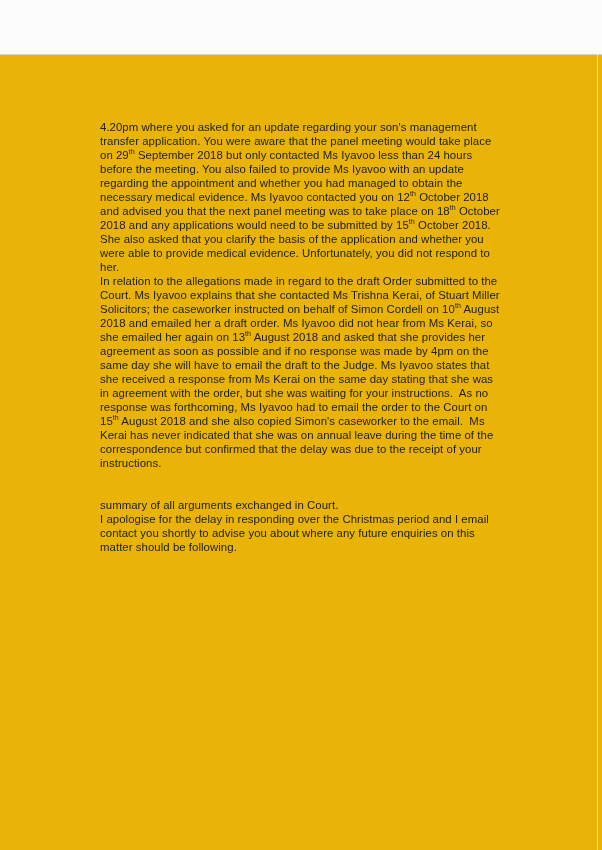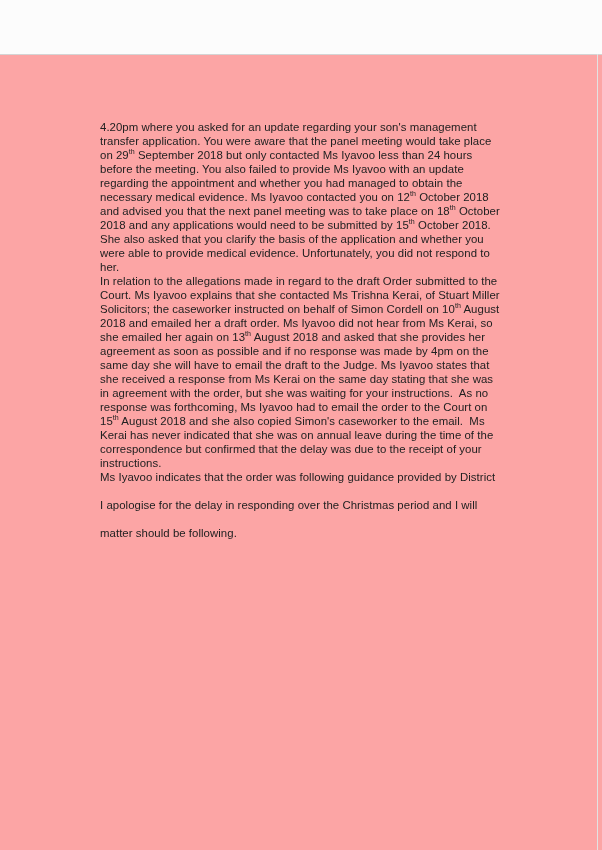--- a/index.html
+++ b/index.html
@@ -10,21 +10,21 @@
   body {
     width: 602px;
     height: 850px;
     position: relative;
     font-family: "Liberation Sans", sans-serif;
     overflow: hidden;
   }
   .page {
     position: absolute;
     inset: 0;
-    background: #fca5a5;
+    background: #eab308;
   }
   .top-strip {
     position: absolute;
     top: 0; left: 0;
     width: 602px; height: 54px;
     background: #fcfcfc;
   }
   .scan-top-edge {
     position: absolute;
     top: 54px; left: 0;
@@ -66,16 +66,16 @@
 <body>
 
 <div class="page">
   <div class="top-strip"></div>
   <div class="scan-top-edge"></div>
   <div class="scan-right-edge"></div>
 
   <div class="letter">
     <p class="para-1"><span>4.20pm where you asked for an update regarding your son's management</span><br><span>transfer application. You were aware that the panel meeting would take place</span><br><span>on 29</span><sup>th</sup><span> September 2018 but only contacted Ms Iyavoo less than 24 hours</span><br><span>before the meeting. You also failed to provide Ms Iyavoo with an update</span><br><span>regarding the appointment and whether you had managed to obtain the</span><br><span>necessary medical evidence. Ms Iyavoo contacted you on 12</span><sup>th</sup><span> October 2018</span><br><span>and advised you that the next panel meeting was to take place on 18</span><sup>th</sup><span> October</span><br><span>2018 and any applications would need to be submitted by 15</span><sup>th</sup><span> October 2018.</span><br><span>She also asked that you clarify the basis of the application and whether you</span><br><span>were able to provide medical evidence. Unfortunately, you did not respond to</span><br><span>her.</span></p>
     <p class="para-2"><span>In relation to the allegations made in regard to the draft Order submitted to the</span><br><span>Court. Ms Iyavoo explains that she contacted Ms Trishna Kerai, of Stuart Miller</span><br><span>Solicitors; the caseworker instructed on behalf of Simon Cordell on 10</span><sup>th</sup><span> August</span><br><span>2018 and emailed her a draft order. Ms Iyavoo did not hear from Ms Kerai, so</span><br><span>she emailed her again on 13</span><sup>th</sup><span> August 2018 and asked that she provides her</span><br><span>agreement as soon as possible and if no response was made by 4pm on the</span><br><span>same day she will have to email the draft to the Judge. Ms Iyavoo states that</span><br><span>she received a response from Ms Kerai on the same day stating that she was</span><br><span>in agreement with the order, but she was waiting for your instructions.  As no</span><br><span>response was forthcoming, Ms Iyavoo had to email the order to the Court on</span><br><span>15</span><sup>th</sup><span> August 2018 and she also copied Simon's caseworker to the email.  Ms</span><br><span>Kerai has never indicated that she was on annual leave during the time of the</span><br><span>correspondence but confirmed that the delay was due to the receipt of your</span><br><span>instructions.</span></p>
-    <p class="para-3"><span>Ms Iyavoo indicates that the order was following guidance provided by District</span><br><br></p>
-    <p class="para-4"><span>I apologise for the delay in responding over the Christmas period and I will</span><br><br><span>matter should be following.</span></p>
+    <p class="para-3"><br><br><span>summary of all arguments exchanged in Court.</span></p>
+    <p class="para-4"><span>I apologise for the delay in responding over the Christmas period and I email</span><br><span>contact you shortly to advise you about where any future enquiries on this</span><br><span>matter should be following.</span></p>
   </div>
 </div>
 
 </body></html>

